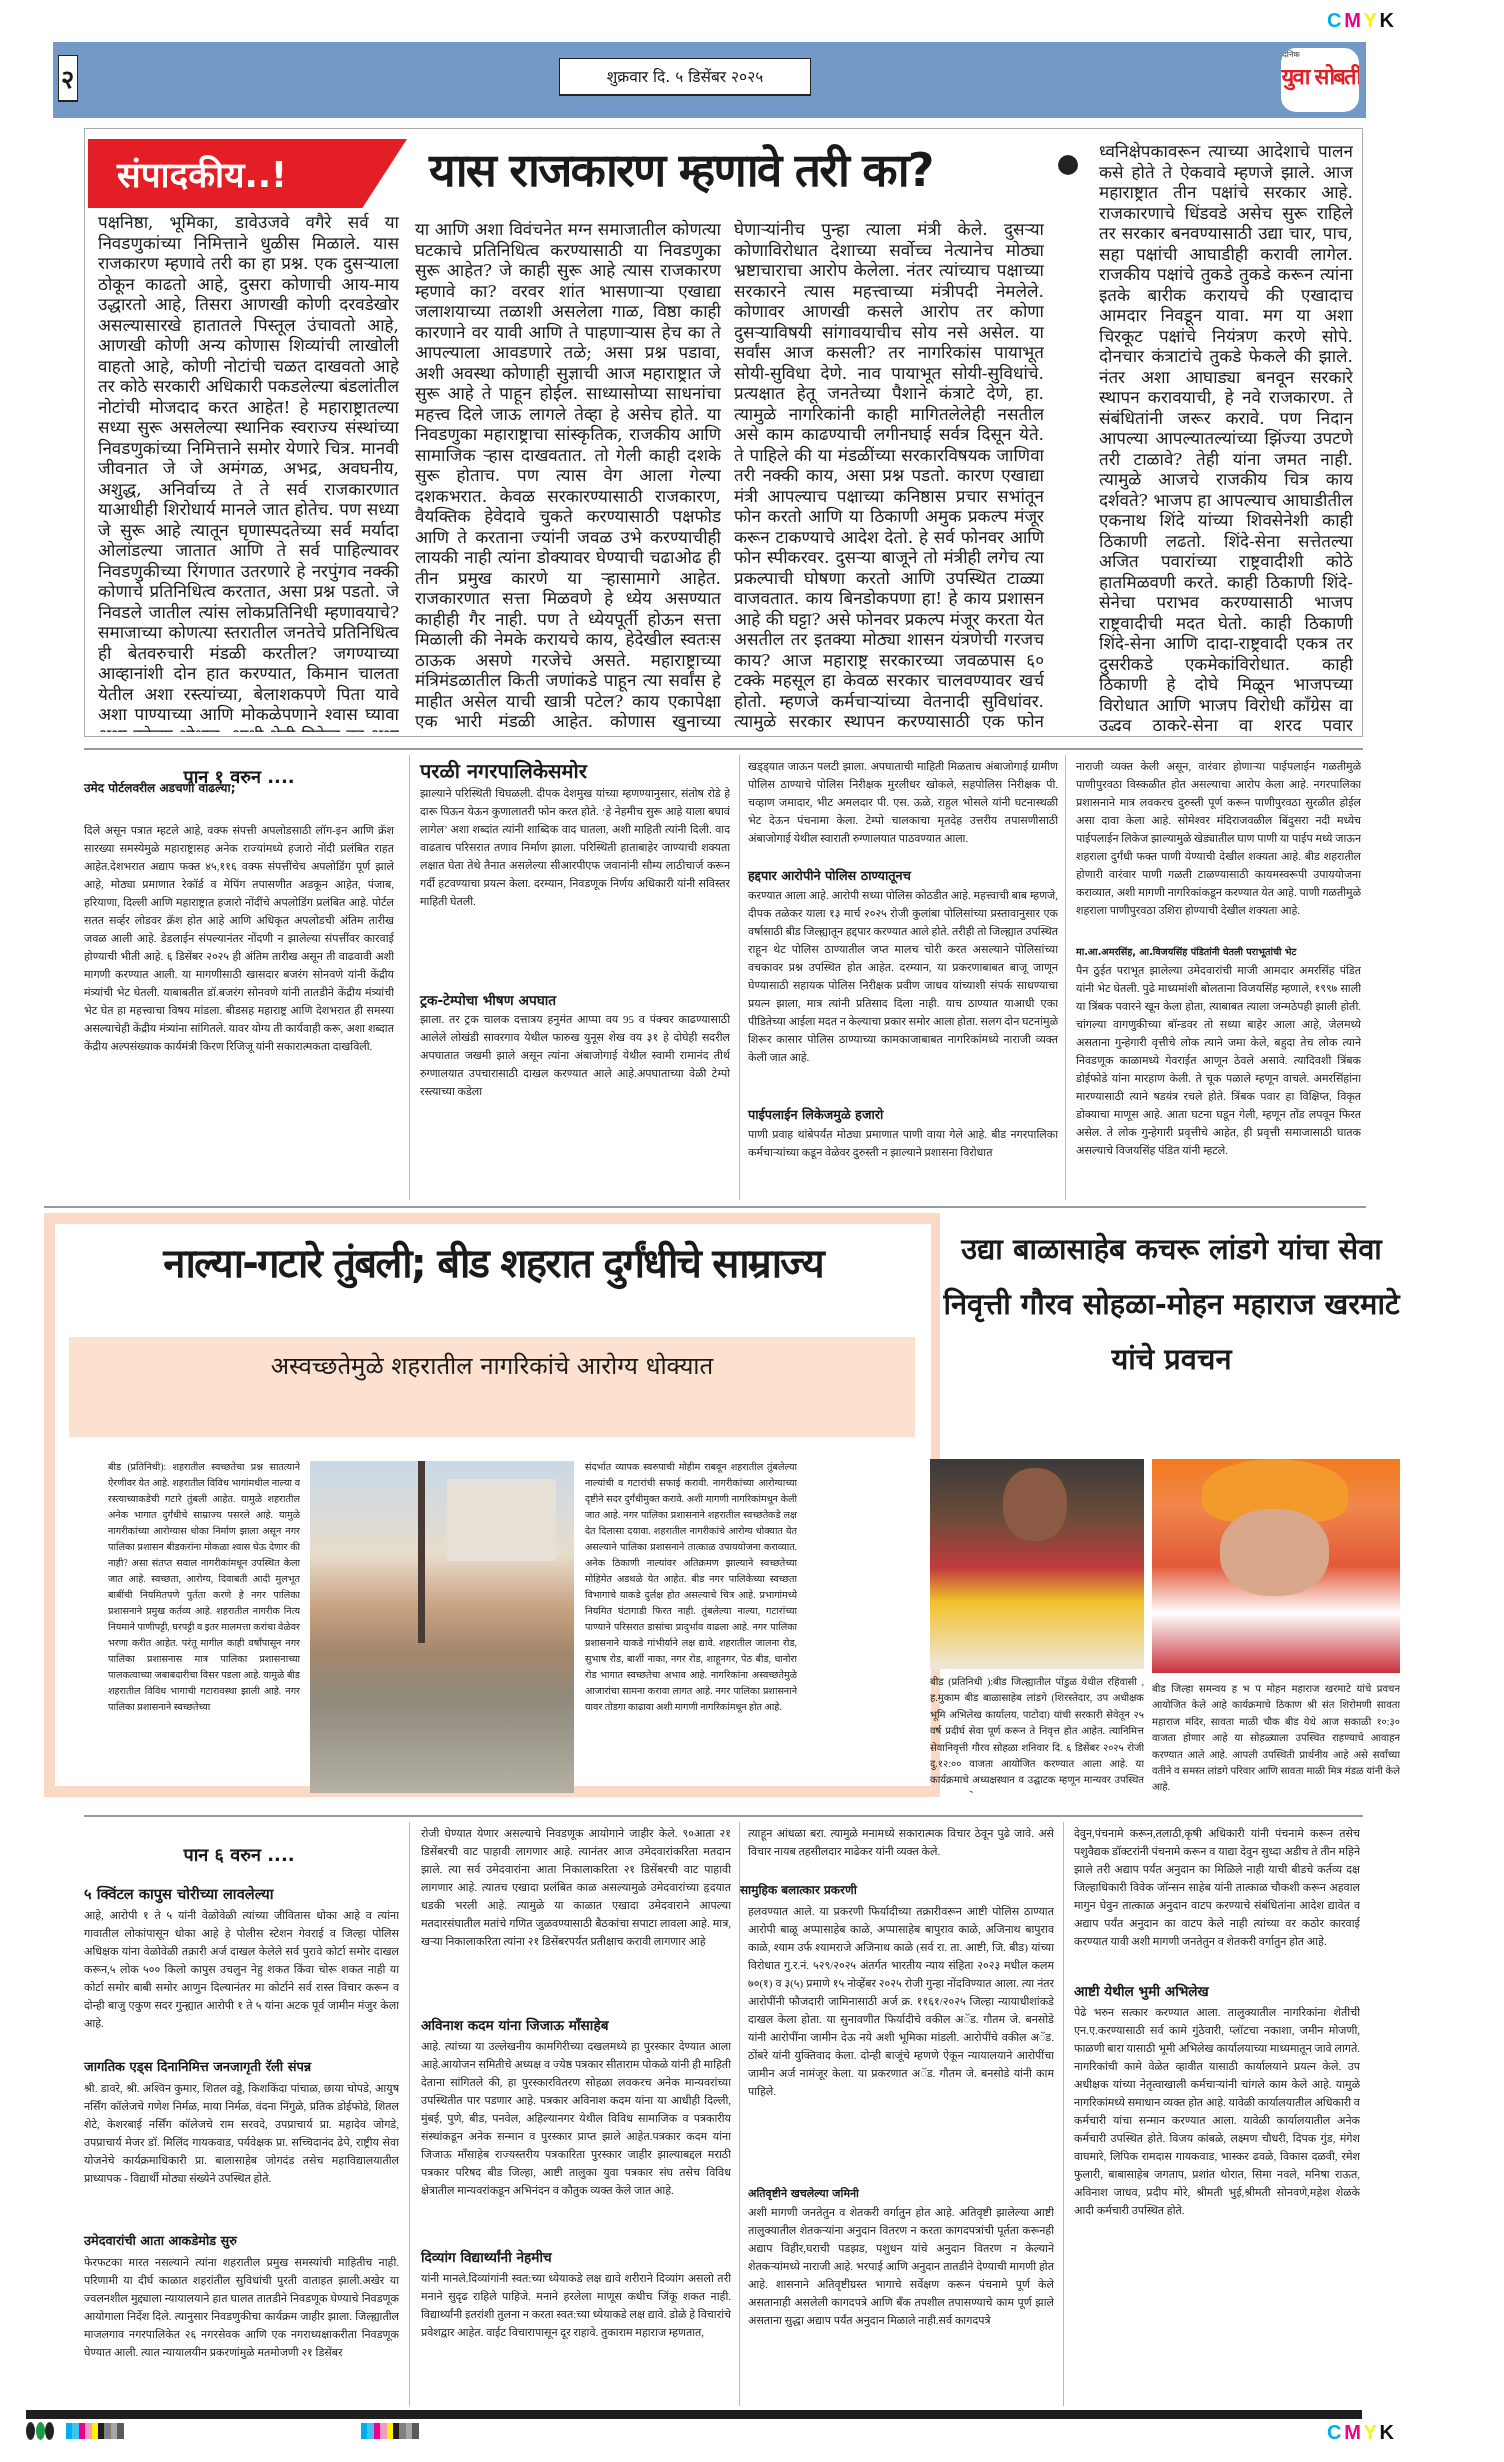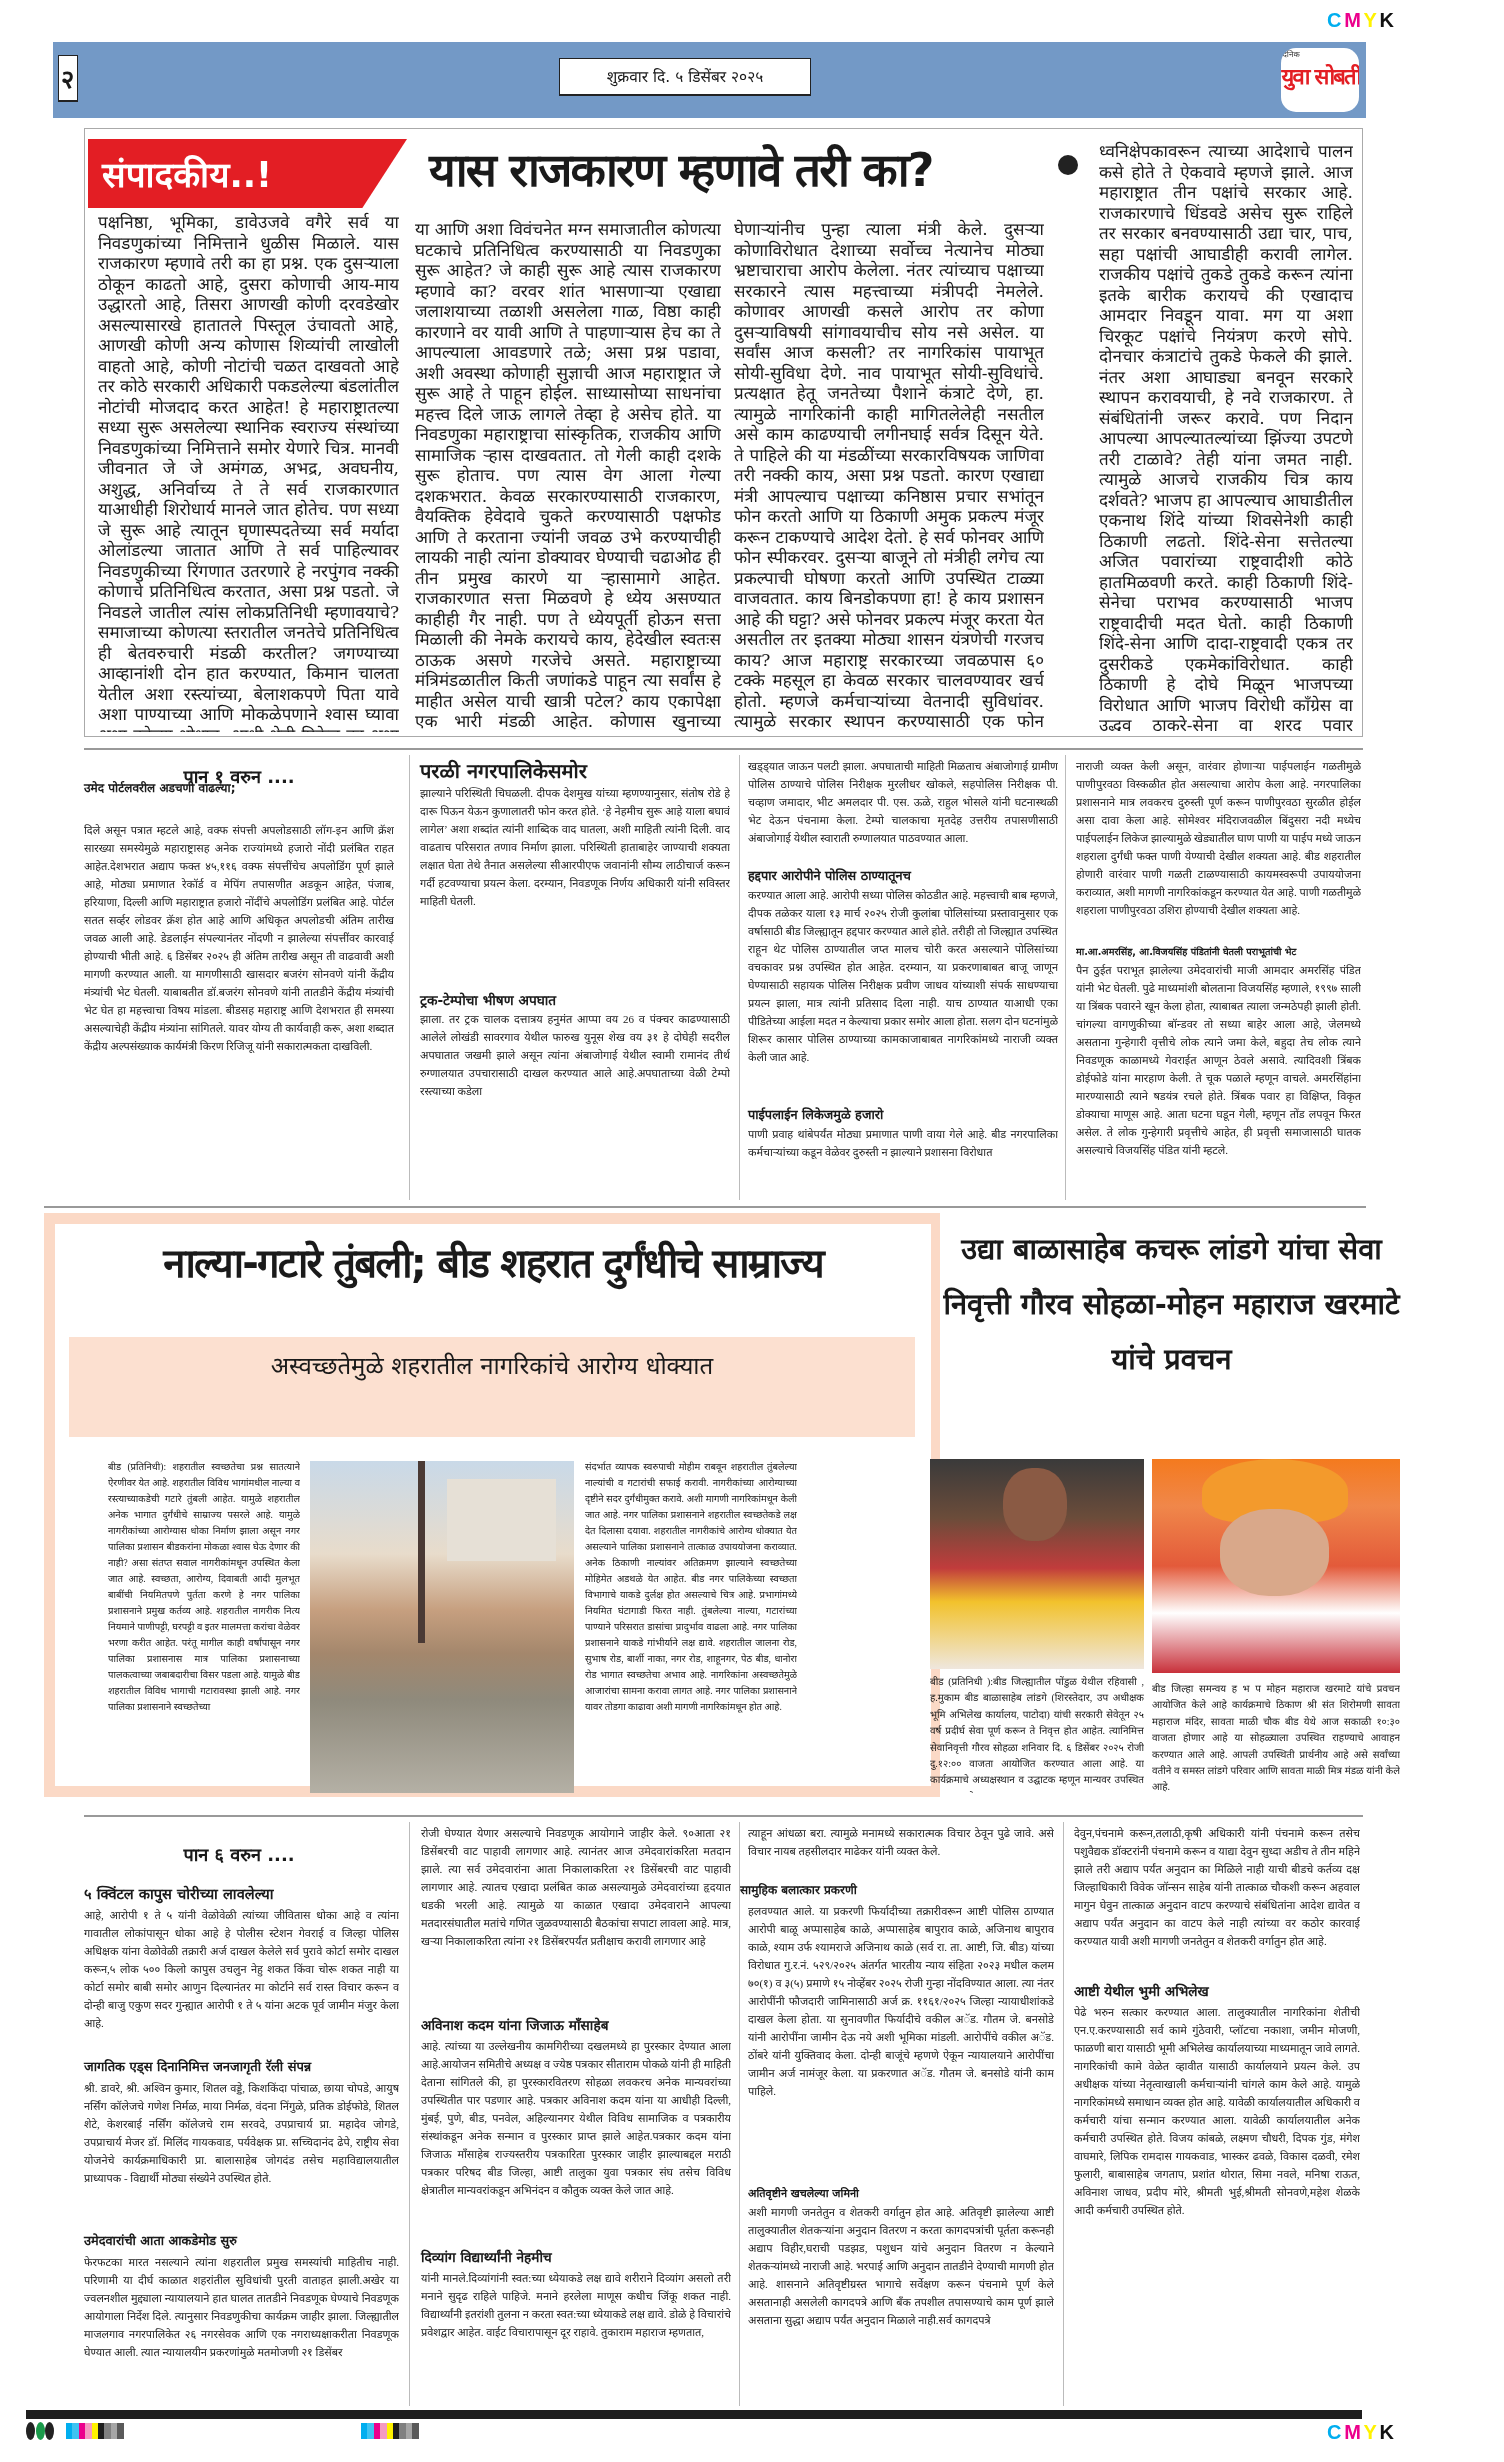--- a/index.html
+++ b/index.html
@@ -32,41 +32,41 @@
   <div style="position:absolute;left:534px;top:15.5px;width:84px;height:38px;background:#fff;border:0.9px solid #222;border-bottom:2.7px solid #222;font-size:15.5px;display:flex;align-items:center;justify-content:center;font-family:'DejaVu Sans',sans-serif;white-space:nowrap;width:252px;left:506px;">
     <span>शुक्रवार दि. ५ डिसेंबर २०२५</span>
   </div>
   <div style="position:absolute;right:7.3px;top:5.5px;width:78px;height:64px;background:#fff;overflow:hidden;border-radius:15px;">
     <span style="font-size:8.2px;color:#333;position:absolute;left:1.8px;top:0.9px;font-family:'DejaVu Sans',sans-serif;">दैनिक</span>
     <span style="position:absolute;left:0.9px;top:18px;font-size:22px;font-weight:bold;color:#e31e24;font-family:'DejaVu Sans',sans-serif;line-height:1;letter-spacing:-1.8px;white-space:nowrap;">युवा सोबती</span>
   </div>
 </div>
 
 <div class="frame" style="left:84px; top:128px; width:1279px; height:609px;"></div>
-<div style="position:absolute;left:88px;top:139px;width:319px;height:69px;background:#e31e24;clip-path:polygon(0 0,100% 0,86% 100%,0 100%);color:#fff;font-weight:bold;font-size:35px;padding-left:14px;display:flex;align-items:center;font-family:'DejaVu Sans',sans-serif;text-align:right;">
+<div style="position:absolute;left:88px;top:139px;width:319px;height:69px;background:#e31e24;clip-path:polygon(0 0,100% 0,86% 100%,0 100%);color:#fff;font-weight:bold;font-size:35px;padding-left:29px;display:flex;align-items:center;font-family:'DejaVu Sans',sans-serif;text-align:right;">
   <span>संपादकीय..!</span>
 </div>
 <div class="main-headline" style="left:429px; top:137px; font-size:46px;">यास राजकारण म्हणावे तरी का?</div>
 <div style="position:absolute;left:1058px;top:155px;width:20px;height:20px;border-radius:50%;background:#222;"></div>
 
 <div class="col" style="left:98px; top:212px; width:301px; height:520px;">पक्षनिष्ठा, भूमिका, डावेउजवे वगैरे सर्व या निवडणुकांच्या निमित्ताने धुळीस मिळाले. यास राजकारण म्हणावे तरी का हा प्रश्न. एक दुसऱ्याला ठोकून काढतो आहे, दुसरा कोणाची आय-माय उद्धारतो आहे, तिसरा आणखी कोणी दरवडेखोर असल्यासारखे हातातले पिस्तूल उंचावतो आहे, आणखी कोणी अन्य कोणास शिव्यांची लाखोली वाहतो आहे, कोणी नोटांची चळत दाखवतो आहे तर कोठे सरकारी अधिकारी पकडलेल्या बंडलांतील नोटांची मोजदाद करत आहेत! हे महाराष्ट्रातल्या सध्या सुरू असलेल्या स्थानिक स्वराज्य संस्थांच्या निवडणुकांच्या निमित्ताने समोर येणारे चित्र. मानवी जीवनात जे जे अमंगळ, अभद्र, अवघनीय, अशुद्ध, अनिर्वाच्य ते ते सर्व राजकारणात याआधीही शिरोधार्य मानले जात होतेच. पण सध्या जे सुरू आहे त्यातून घृणास्पदतेच्या सर्व मर्यादा ओलांडल्या जातात आणि ते सर्व पाहिल्यावर निवडणुकीच्या रिंगणात उतरणारे हे नरपुंगव नक्की कोणाचे प्रतिनिधित्व करतात, असा प्रश्न पडतो. जे निवडले जातील त्यांस लोकप्रतिनिधी म्हणावयाचे? समाजाच्या कोणत्या स्तरातील जनतेचे प्रतिनिधित्व ही बेतवरुचारी मंडळी करतील? जगण्याच्या आव्हानांशी दोन हात करण्यात, किमान चालता येतील अशा रस्त्यांच्या, बेलाशकपणे पिता यावे अशा पाण्याच्या आणि मोकळेपणाने श्वास घ्यावा अशा हवेच्या शोधात, आधी शेती पिकेल का अशा चिंतेत आणि पिकली तर शेतमालास भाव मिळेल का</div>
 <div class="col" style="left:415px; top:219px; width:306px; height:513px;">या आणि अशा विवंचनेत मग्न समाजातील कोणत्या घटकाचे प्रतिनिधित्व करण्यासाठी या निवडणुका सुरू आहेत? जे काही सुरू आहे त्यास राजकारण म्हणावे का? वरवर शांत भासणाऱ्या एखाद्या जलाशयाच्या तळाशी असलेला गाळ, विष्ठा काही कारणाने वर यावी आणि ते पाहणाऱ्यास हेच का ते आपल्याला आवडणारे तळे; असा प्रश्न पडावा, अशी अवस्था कोणाही सुज्ञाची आज महाराष्ट्रात जे सुरू आहे ते पाहून होईल. साध्यासोप्या साधनांचा महत्त्व दिले जाऊ लागले तेव्हा हे असेच होते. या निवडणुका महाराष्ट्राचा सांस्कृतिक, राजकीय आणि सामाजिक ऱ्हास दाखवतात. तो गेली काही दशके सुरू होताच. पण त्यास वेग आला गेल्या दशकभरात. केवळ सरकारण्यासाठी राजकारण, वैयक्तिक हेवेदावे चुकते करण्यासाठी पक्षफोड आणि ते करताना ज्यांनी जवळ उभे करण्याचीही लायकी नाही त्यांना डोक्यावर घेण्याची चढाओढ ही तीन प्रमुख कारणे या ऱ्हासामागे आहेत. राजकारणात सत्ता मिळवणे हे ध्येय असण्यात काहीही गैर नाही. पण ते ध्येयपूर्ती होऊन सत्ता मिळाली की नेमके करायचे काय, हेदेखील स्वतःस ठाऊक असणे गरजेचे असते. महाराष्ट्राच्या मंत्रिमंडळातील किती जणांकडे पाहून त्या सर्वांस हे माहीत असेल याची खात्री पटेल? काय एकापेक्षा एक भारी मंडळी आहेत. कोणास खुनाच्या आरोपावरून आधीच्या मंत्रिमंडळातून राजीनामा द्यावा लागला आणि त्या वेळी त्याच्या राजीनाम्यासाठी राज्य डोक्यावर</div>
 <div class="col" style="left:734px; top:219px; width:310px; height:513px;">घेणाऱ्यांनीच पुन्हा त्याला मंत्री केले. दुसऱ्या कोणाविरोधात देशाच्या सर्वोच्च नेत्यानेच मोठ्या भ्रष्टाचाराचा आरोप केलेला. नंतर त्यांच्याच पक्षाच्या सरकारने त्यास महत्त्वाच्या मंत्रीपदी नेमलेले. कोणावर आणखी कसले आरोप तर कोणा दुसऱ्याविषयी सांगावयाचीच सोय नसे असेल. या सर्वांस आज कसली? तर नागरिकांस पायाभूत सोयी-सुविधा देणे. नाव पायाभूत सोयी-सुविधांचे. प्रत्यक्षात हेतू जनतेच्या पैशाने कंत्राटे देणे, हा. त्यामुळे नागरिकांनी काही मागितलेलेही नसतील असे काम काढण्याची लगीनघाई सर्वत्र दिसून येते. ते पाहिले की या मंडळींच्या सरकारविषयक जाणिवा तरी नक्की काय, असा प्रश्न पडतो. कारण एखाद्या मंत्री आपल्याच पक्षाच्या कनिष्ठास प्रचार सभांतून फोन करतो आणि या ठिकाणी अमुक प्रकल्प मंजूर करून टाकण्याचे आदेश देतो. हे सर्व फोनवर आणि फोन स्पीकरवर. दुसऱ्या बाजूने तो मंत्रीही लगेच त्या प्रकल्पाची घोषणा करतो आणि उपस्थित टाळ्या वाजवतात. काय बिनडोकपणा हा! हे काय प्रशासन आहे की घट्टा? असे फोनवर प्रकल्प मंजूर करता येत असतील तर इतक्या मोठ्या शासन यंत्रणेची गरजच काय? आज महाराष्ट्र सरकारच्या जवळपास ६० टक्के महसूल हा केवळ सरकार चालवण्यावर खर्च होतो. म्हणजे कर्मचाऱ्यांच्या वेतनादी सुविधांवर. त्यामुळे सरकार स्थापन करण्यासाठी एक फोन देऊन राज्यभर हिंडावे आणि</div>
 <div class="col" style="left:1099px; top:141px; width:254px; height:590px;">ध्वनिक्षेपकावरून त्याच्या आदेशाचे पालन कसे होते ते ऐकवावे म्हणजे झाले. आज महाराष्ट्रात तीन पक्षांचे सरकार आहे. राजकारणाचे धिंडवडे असेच सुरू राहिले तर सरकार बनवण्यासाठी उद्या चार, पाच, सहा पक्षांची आघाडीही करावी लागेल. राजकीय पक्षांचे तुकडे तुकडे करून त्यांना इतके बारीक करायचे की एखादाच आमदार निवडून यावा. मग या अशा चिरकूट पक्षांचे नियंत्रण करणे सोपे. दोनचार कंत्राटांचे तुकडे फेकले की झाले. नंतर अशा आघाड्या बनवून सरकारे स्थापन करावयाची, हे नवे राजकारण. ते संबंधितांनी जरूर करावे. पण निदान आपल्या आपल्यातल्यांच्या झिंज्या उपटणे तरी टाळावे? तेही यांना जमत नाही. त्यामुळे आजचे राजकीय चित्र काय दर्शवते? भाजप हा आपल्याच आघाडीतील एकनाथ शिंदे यांच्या शिवसेनेशी काही ठिकाणी लढतो. शिंदे-सेना सत्तेतल्या अजित पवारांच्या राष्ट्रवादीशी कोठे हातमिळवणी करते. काही ठिकाणी शिंदे-सेनेचा पराभव करण्यासाठी भाजप राष्ट्रवादीची मदत घेतो. काही ठिकाणी शिंदे-सेना आणि दादा-राष्ट्रवादी एकत्र तर दुसरीकडे एकमेकांविरोधात. काही ठिकाणी हे दोघे मिळून भाजपच्या विरोधात आणि भाजप विरोधी काँग्रेस वा उद्धव ठाकरे-सेना वा शरद पवार राष्ट्रवादीशी चुंबाचुंबीत रमतो. कोण कोणास डोळा घालतो, कोण कोणास माडीवर या म्हणते आणि कोण कोणाशी काडीमोड देते कशाचा कशाला पत्ता नाही. कसलाही घरबंध वा राजकारणास आहे असे या मंडळींकडे पाहून वाटणारही नाही. त्याहारी एकीकडे, जेवण दुसऱ्या ठिकाणी, रात्रीचा मुक्काम भलतीकडे असे यांचे राजकारण.</div>
 
 <div class="hr" style="left:84px; top:748px; width:1279px;"></div>
 
 <div class="section-head center" style="left:84px; top:764px; width:310px; font-size:18px;">पान १ वरुन ....</div>
 <div class="section-head" style="left:84px; top:779px; width:310px; font-size:12px;">उमेद पोर्टलवरील अडचणी वाढल्या;</div>
 <div class="col small" style="left:84px; top:821px; width:310px; height:376px;">दिले असून पत्रात म्हटले आहे, वक्फ संपत्ती अपलोडसाठी लॉग-इन आणि क्रॅश सारख्या समस्येमुळे महाराष्ट्रासह अनेक राज्यांमध्ये हजारो नोंदी प्रलंबित राहत आहेत.देशभरात अद्याप फक्त ४५,११६ वक्फ संपत्तींचेच अपलोडिंग पूर्ण झाले आहे, मोठ्या प्रमाणात रेकॉर्ड व मेपिंग तपासणीत अडकून आहेत, पंजाब, हरियाणा, दिल्ली आणि महाराष्ट्रात हजारो नोंदींचे अपलोडिंग प्रलंबित आहे. पोर्टल सतत सर्व्हर लोडवर क्रॅश होत आहे आणि अधिकृत अपलोडची अंतिम तारीख जवळ आली आहे. डेडलाईन संपल्यानंतर नोंदणी न झालेल्या संपत्तींवर कारवाई होण्याची भीती आहे. ६ डिसेंबर २०२५ ही अंतिम तारीख असून ती वाढवावी अशी मागणी करण्यात आली. या मागणीसाठी खासदार बजरंग सोनवणे यांनी केंद्रीय मंत्र्यांची भेट घेतली. याबाबतीत डॉ.बजरंग सोनवणे यांनी तातडीने केंद्रीय मंत्र्यांची भेट घेत हा महत्त्वाचा विषय मांडला. बीडसह महाराष्ट्र आणि देशभरात ही समस्या असल्याचेही केंद्रीय मंत्र्यांना सांगितले. यावर योग्य ती कार्यवाही करू, अशा शब्दात केंद्रीय अल्पसंख्याक कार्यमंत्री किरण रिजिजू यांनी सकारात्मकता दाखविली.</div>
 
 <div class="section-head" style="left:420px; top:757px; width:310px; font-size:20px;">परळी नगरपालिकेसमोर</div>
 <div class="col small" style="left:420px; top:784px; width:310px; height:201px;">झाल्याने परिस्थिती चिघळली. दीपक देशमुख यांच्या म्हणण्यानुसार, संतोष रोडे हे दारू पिऊन येऊन कुणालातरी फोन करत होते. ‘हे नेहमीच सुरू आहे याला बघावं लागेल’ अशा शब्दांत त्यांनी शाब्दिक वाद घातला, अशी माहिती त्यांनी दिली. वाद वाढताच परिसरात तणाव निर्माण झाला. परिस्थिती हाताबाहेर जाण्याची शक्यता लक्षात घेता तेथे तैनात असलेल्या सीआरपीएफ जवानांनी सौम्य लाठीचार्ज करून गर्दी हटवण्याचा प्रयत्न केला. दरम्यान, निवडणूक निर्णय अधिकारी यांनी सविस्तर माहिती घेतली.</div>
 <div class="section-head" style="left:420px; top:990px; width:310px; font-size:13.7px;">ट्रक-टेम्पोचा भीषण अपघात</div>
-<div class="col small" style="left:420px; top:1010px; width:310px; height:187px;">झाला. तर ट्रक चालक दत्तात्रय हनुमंत आप्पा वय 26 व पंक्चर काढण्यासाठी आलेले लोखंडी सावरगाव येथील फारुख युनूस शेख वय ३१ हे दोघेही सदरील अपघातात जखमी झाले असून त्यांना अंबाजोगाई येथील स्वामी रामानंद तीर्थ रुग्णालयात उपचारासाठी दाखल करण्यात आले आहे.अपघाताच्या वेळी टेम्पो रस्त्याच्या कडेला</div>
+<div class="col small" style="left:420px; top:1010px; width:310px; height:187px;">झाला. तर ट्रक चालक दत्तात्रय हनुमंत आप्पा वय 95 व पंक्चर काढण्यासाठी आलेले लोखंडी सावरगाव येथील फारुख युनूस शेख वय ३१ हे दोघेही सदरील अपघातात जखमी झाले असून त्यांना अंबाजोगाई येथील स्वामी रामानंद तीर्थ रुग्णालयात उपचारासाठी दाखल करण्यात आले आहे.अपघाताच्या वेळी टेम्पो रस्त्याच्या कडेला</div>
 
 <div class="col small" style="left:748px; top:757px; width:310px; height:108px;">खड्ड्यात जाऊन पलटी झाला. अपघाताची माहिती मिळताच अंबाजोगाई ग्रामीण पोलिस ठाण्याचे पोलिस निरीक्षक मुरलीधर खोकले, सहपोलिस निरीक्षक पी. चव्हाण जमादार, भीट अमलदार पी. एस. ऊळे, राहुल भोसले यांनी घटनास्थळी भेट देऊन पंचनामा केला. टेम्पो चालकाचा मृतदेह उत्तरीय तपासणीसाठी अंबाजोगाई येथील स्वाराती रुग्णालयात पाठवण्यात आला.</div>
 <div class="section-head" style="left:748px; top:866px; width:310px; font-size:12.8px;">हद्दपार आरोपीने पोलिस ठाण्यातूनच</div>
 <div class="col small" style="left:748px; top:886px; width:310px; height:214px;">करण्यात आला आहे. आरोपी सध्या पोलिस कोठडीत आहे. महत्त्वाची बाब म्हणजे, दीपक तळेकर याला १३ मार्च २०२५ रोजी कुलांबा पोलिसांच्या प्रस्तावानुसार एक वर्षासाठी बीड जिल्ह्यातून हद्दपार करण्यात आले होते. तरीही तो जिल्ह्यात उपस्थित राहून थेट पोलिस ठाण्यातील जप्त मालच चोरी करत असल्याने पोलिसांच्या वचकावर प्रश्न उपस्थित होत आहेत. दरम्यान, या प्रकरणाबाबत बाजू जाणून घेण्यासाठी सहायक पोलिस निरीक्षक प्रवीण जाधव यांच्याशी संपर्क साधण्याचा प्रयत्न झाला, मात्र त्यांनी प्रतिसाद दिला नाही. याच ठाण्यात याआधी एका पीडितेच्या आईला मदत न केल्याचा प्रकार समोर आला होता. सलग दोन घटनांमुळे शिरूर कासार पोलिस ठाण्याच्या कामकाजाबाबत नागरिकांमध्ये नाराजी व्यक्त केली जात आहे.</div>
 <div class="section-head" style="left:748px; top:1105px; width:310px; font-size:12.8px;">पाईपलाईन लिकेजमुळे हजारो</div>
 <div class="col small" style="left:748px; top:1125px; width:310px; height:73px;">पाणी प्रवाह थांबेपर्यंत मोठ्या प्रमाणात पाणी वाया गेले आहे. बीड नगरपालिका कर्मचाऱ्यांच्या कडून वेळेवर दुरुस्ती न झाल्याने प्रशासना विरोधात</div>
 
 <div class="col small" style="left:1076px; top:757px; width:285px; height:182px;">नाराजी व्यक्त केली असून, वारंवार होणाऱ्या पाईपलाईन गळतीमुळे पाणीपुरवठा विस्कळीत होत असल्याचा आरोप केला आहे. नगरपालिका प्रशासनाने मात्र लवकरच दुरुस्ती पूर्ण करून पाणीपुरवठा सुरळीत होईल असा दावा केला आहे. सोमेश्वर मंदिराजवळील बिंदुसरा नदी मध्येच पाईपलाईन लिकेज झाल्यामुळे खेड्यातील घाण पाणी या पाईप मध्ये जाऊन शहराला दुर्गंधी फक्त पाणी येण्याची देखील शक्यता आहे. बीड शहरातील होणारी वारंवार पाणी गळती टाळण्यासाठी कायमस्वरूपी उपाययोजना कराव्यात, अशी मागणी नागरिकांकडून करण्यात येत आहे. पाणी गळतीमुळे शहराला पाणीपुरवठा उशिरा होण्याची देखील शक्यता आहे.</div>
 <div class="section-head" style="left:1076px; top:945px; width:285px; font-size:9.6px; white-space:nowrap; overflow:hidden;">मा.आ.अमरसिंह, आ.विजयसिंह पंडितांनी घेतली पराभूतांची भेट</div>
 <div class="col small" style="left:1076px; top:961px; width:285px; height:237px;">पैन ठुईत पराभूत झालेल्या उमेदवारांची माजी आमदार अमरसिंह पंडित यांनी भेट घेतली. पुढे माध्यमांशी बोलताना विजयसिंह म्हणाले, १९९७ साली या त्रिंबक पवारने खून केला होता, त्याबाबत त्याला जन्मठेपही झाली होती. चांगल्या वागणुकीच्या बॉन्डवर तो सध्या बाहेर आला आहे, जेलमध्ये असताना गुन्हेगारी वृत्तीचे लोक त्याने जमा केले, बहुदा तेच लोक त्याने निवडणूक काळामध्ये गेवराईत आणून ठेवले असावे. त्यादिवशी त्रिंबक डोईफोडे यांना मारहाण केली. ते चूक पळाले म्हणून वाचले. अमरसिंहांना मारण्यासाठी त्याने षडयंत्र रचले होते. त्रिंबक पवार हा विक्षिप्त, विकृत डोक्याचा माणूस आहे. आता घटना घडून गेली, म्हणून तोंड लपवून फिरत असेल. ते लोक गुन्हेगारी प्रवृत्तीचे आहेत, ही प्रवृत्ती समाजासाठी घातक असल्याचे विजयसिंह पंडित यांनी म्हटले.</div>

